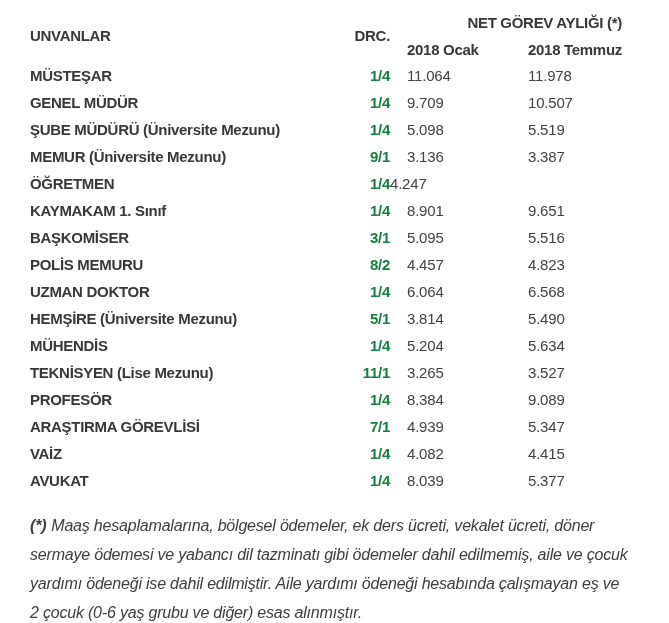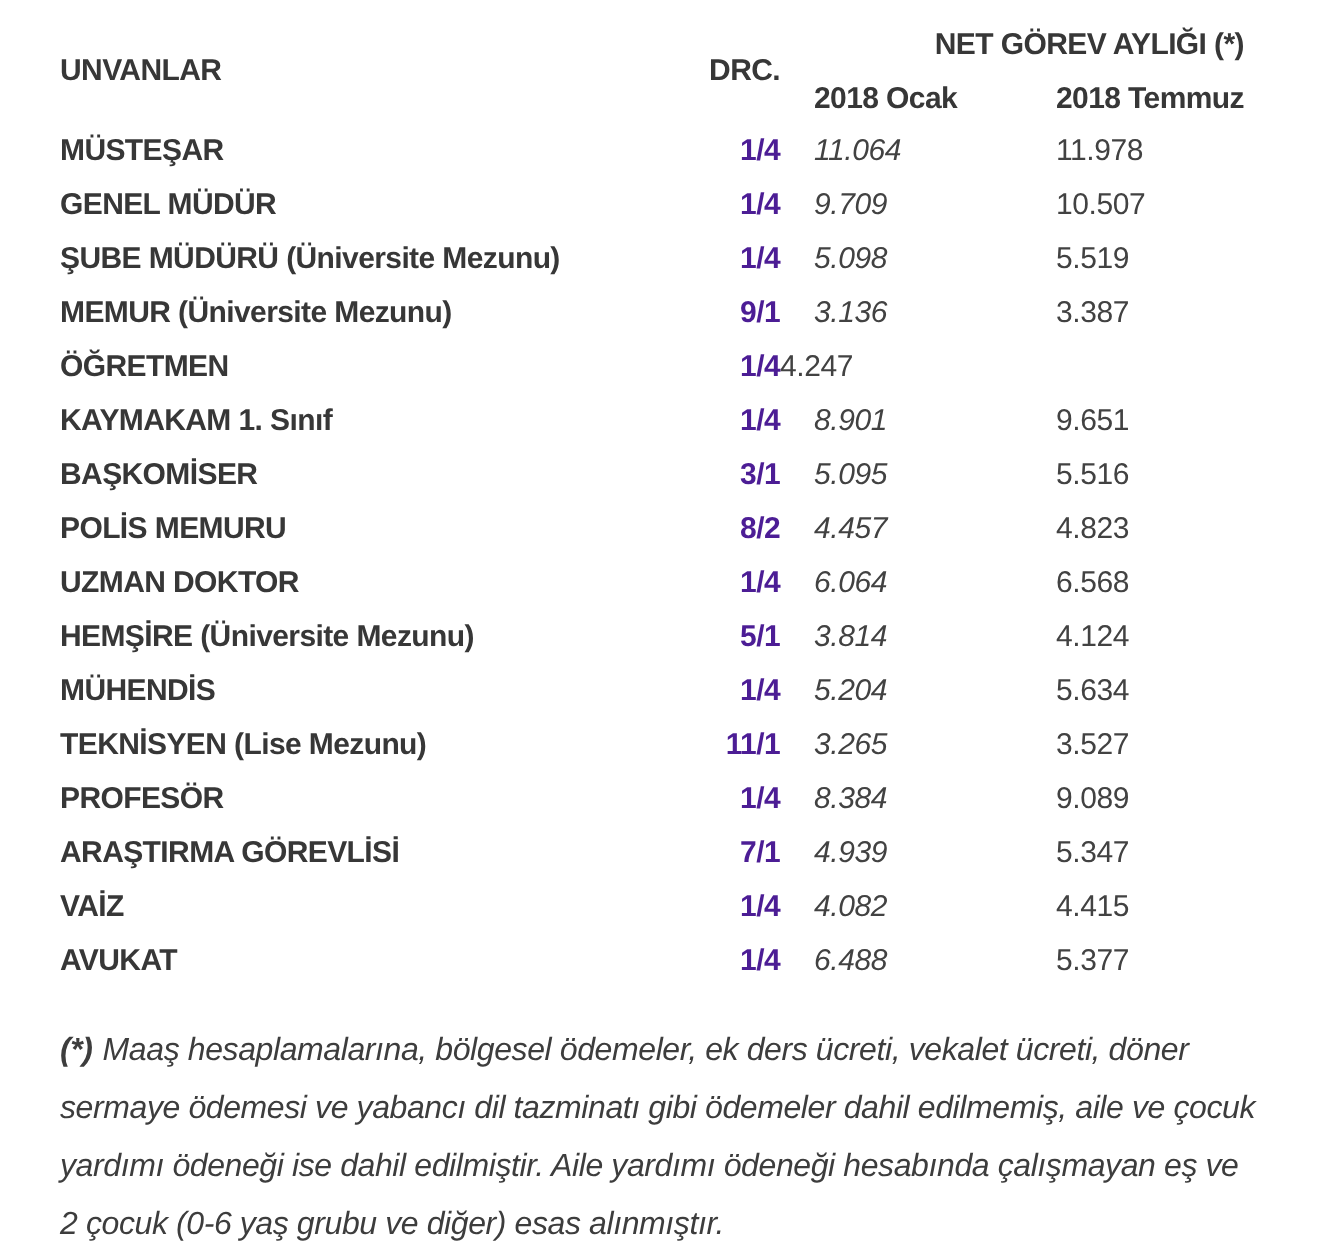--- a/index.html
+++ b/index.html
@@ -45,30 +45,30 @@
     font-size: 15px;
     white-space: nowrap;
   }
   .cell.title {
     font-weight: bold;
     color: #373737;
     letter-spacing: -0.3px;
   }
   .cell.grade {
     font-weight: bold;
-    color: #4c1d95;
+    color: #15803d;
     text-align: right;
     letter-spacing: -0.3px;
   }
   .cell.jan, .cell.jul {
     font-weight: normal;
     color: #424242;
     letter-spacing: -0.2px;
   }
-  .cell.jan { padding-left: 17px; font-style: italic; }
+  .cell.jan { padding-left: 17px; }
   
   .footnote {
     margin: 17px 0 0 0;
     width: 602px;
     font-style: italic;
     font-size: 16px;
     line-height: 29px;
     color: #3d3d3d;
     letter-spacing: -0.2px;
   }
@@ -141,21 +141,21 @@
         <div class="grid-cols row">
           <div class="cell title">UZMAN DOKTOR</div>
           <div class="cell grade">1/4</div>
           <div class="cell jan">6.064</div>
           <div class="cell jul">6.568</div>
         </div>
         <div class="grid-cols row">
           <div class="cell title">HEMŞİRE (Üniversite Mezunu)</div>
           <div class="cell grade">5/1</div>
           <div class="cell jan">3.814</div>
-          <div class="cell jul">4.124</div>
+          <div class="cell jul">5.490</div>
         </div>
         <div class="grid-cols row">
           <div class="cell title">MÜHENDİS</div>
           <div class="cell grade">1/4</div>
           <div class="cell jan">5.204</div>
           <div class="cell jul">5.634</div>
         </div>
         <div class="grid-cols row">
           <div class="cell title">TEKNİSYEN (Lise Mezunu)</div>
           <div class="cell grade">11/1</div>
@@ -176,21 +176,21 @@
         </div>
         <div class="grid-cols row">
           <div class="cell title">VAİZ</div>
           <div class="cell grade">1/4</div>
           <div class="cell jan">4.082</div>
           <div class="cell jul">4.415</div>
         </div>
         <div class="grid-cols row">
           <div class="cell title">AVUKAT</div>
           <div class="cell grade">1/4</div>
-          <div class="cell jan">6.488</div>
+          <div class="cell jan">8.039</div>
           <div class="cell jul">5.377</div>
         </div>
       </div>
   </div>
 
   <p class="footnote">
     <span class="marker">(*)</span><span>Maaş hesaplamalarına, bölgesel ödemeler, ek ders ücreti, vekalet ücreti, döner sermaye ödemesi ve yabancı dil tazminatı gibi ödemeler dahil edilmemiş, aile ve çocuk yardımı ödeneği ise dahil edilmiştir. Aile yardımı ödeneği hesabında çalışmayan eş ve 2 çocuk (0-6 yaş grubu ve diğer) esas alınmıştır.</span>
   </p>
 
 </div>

